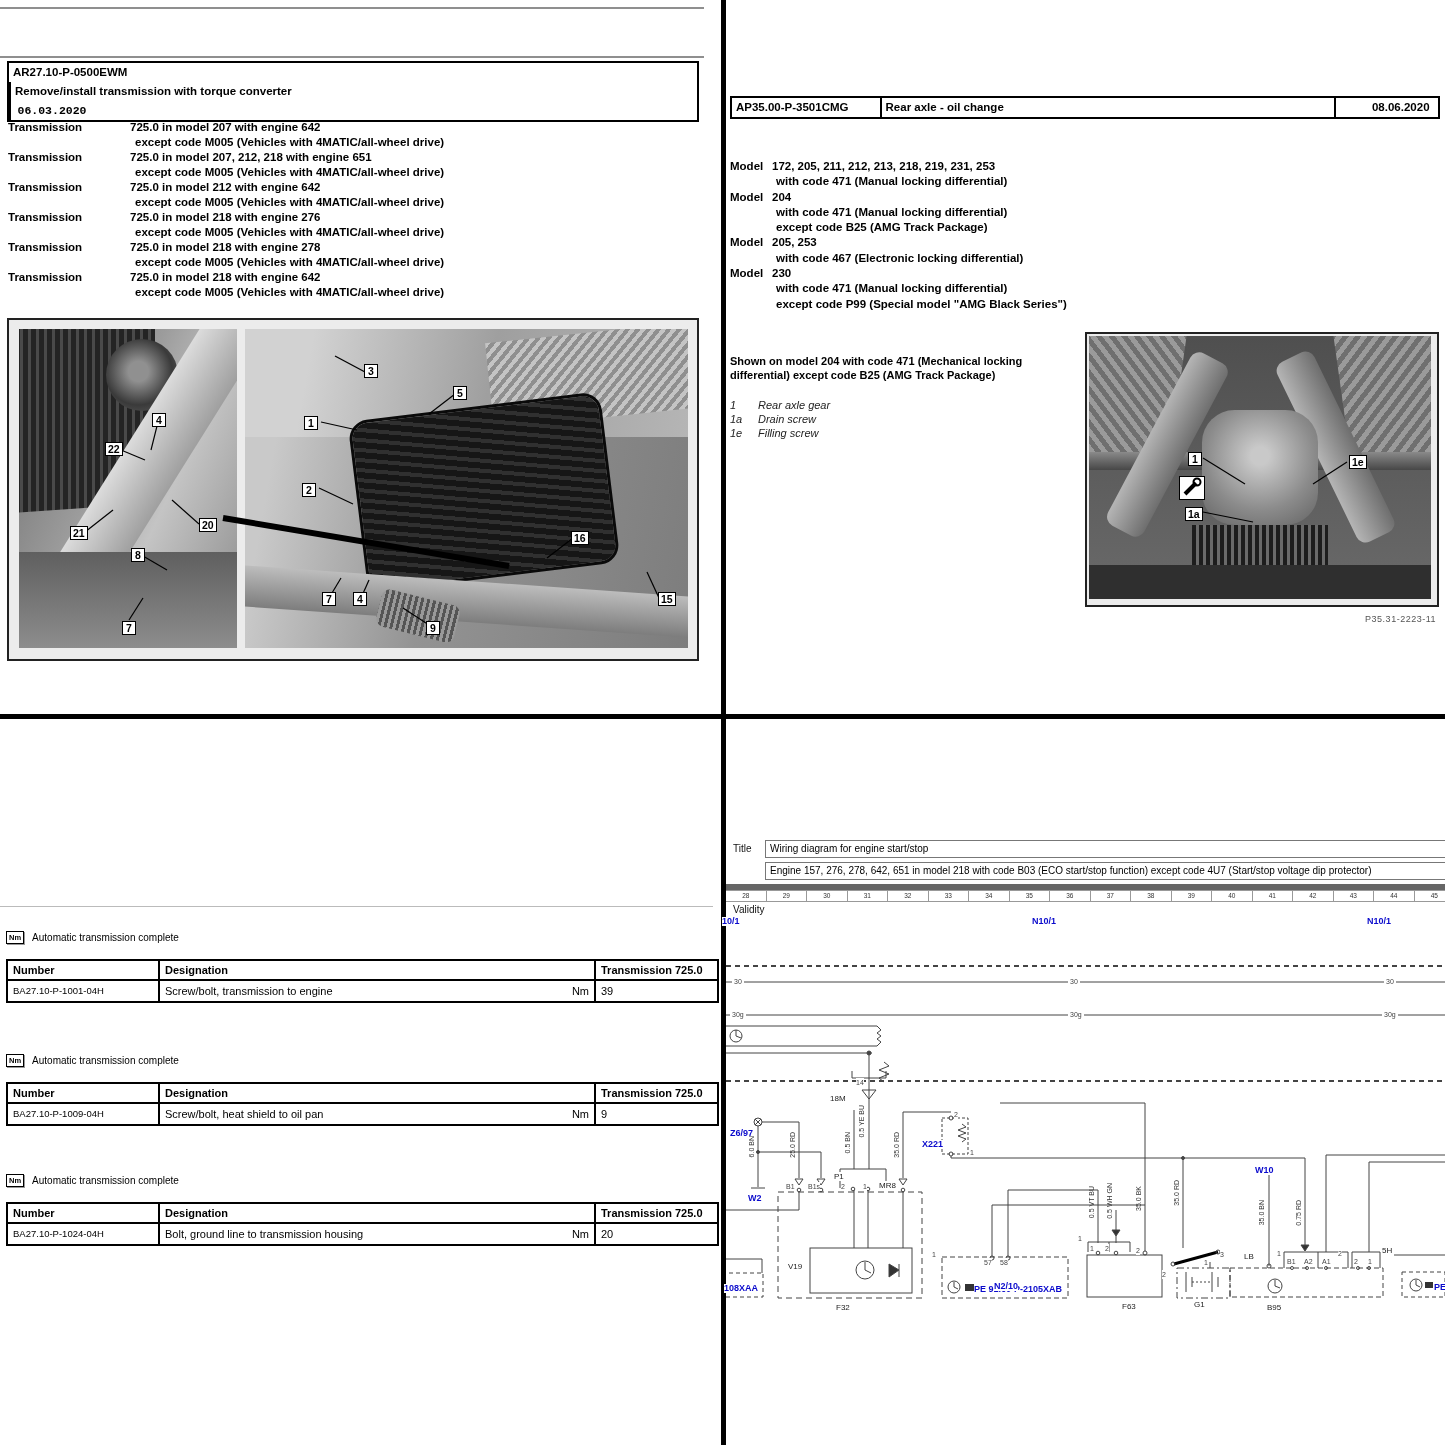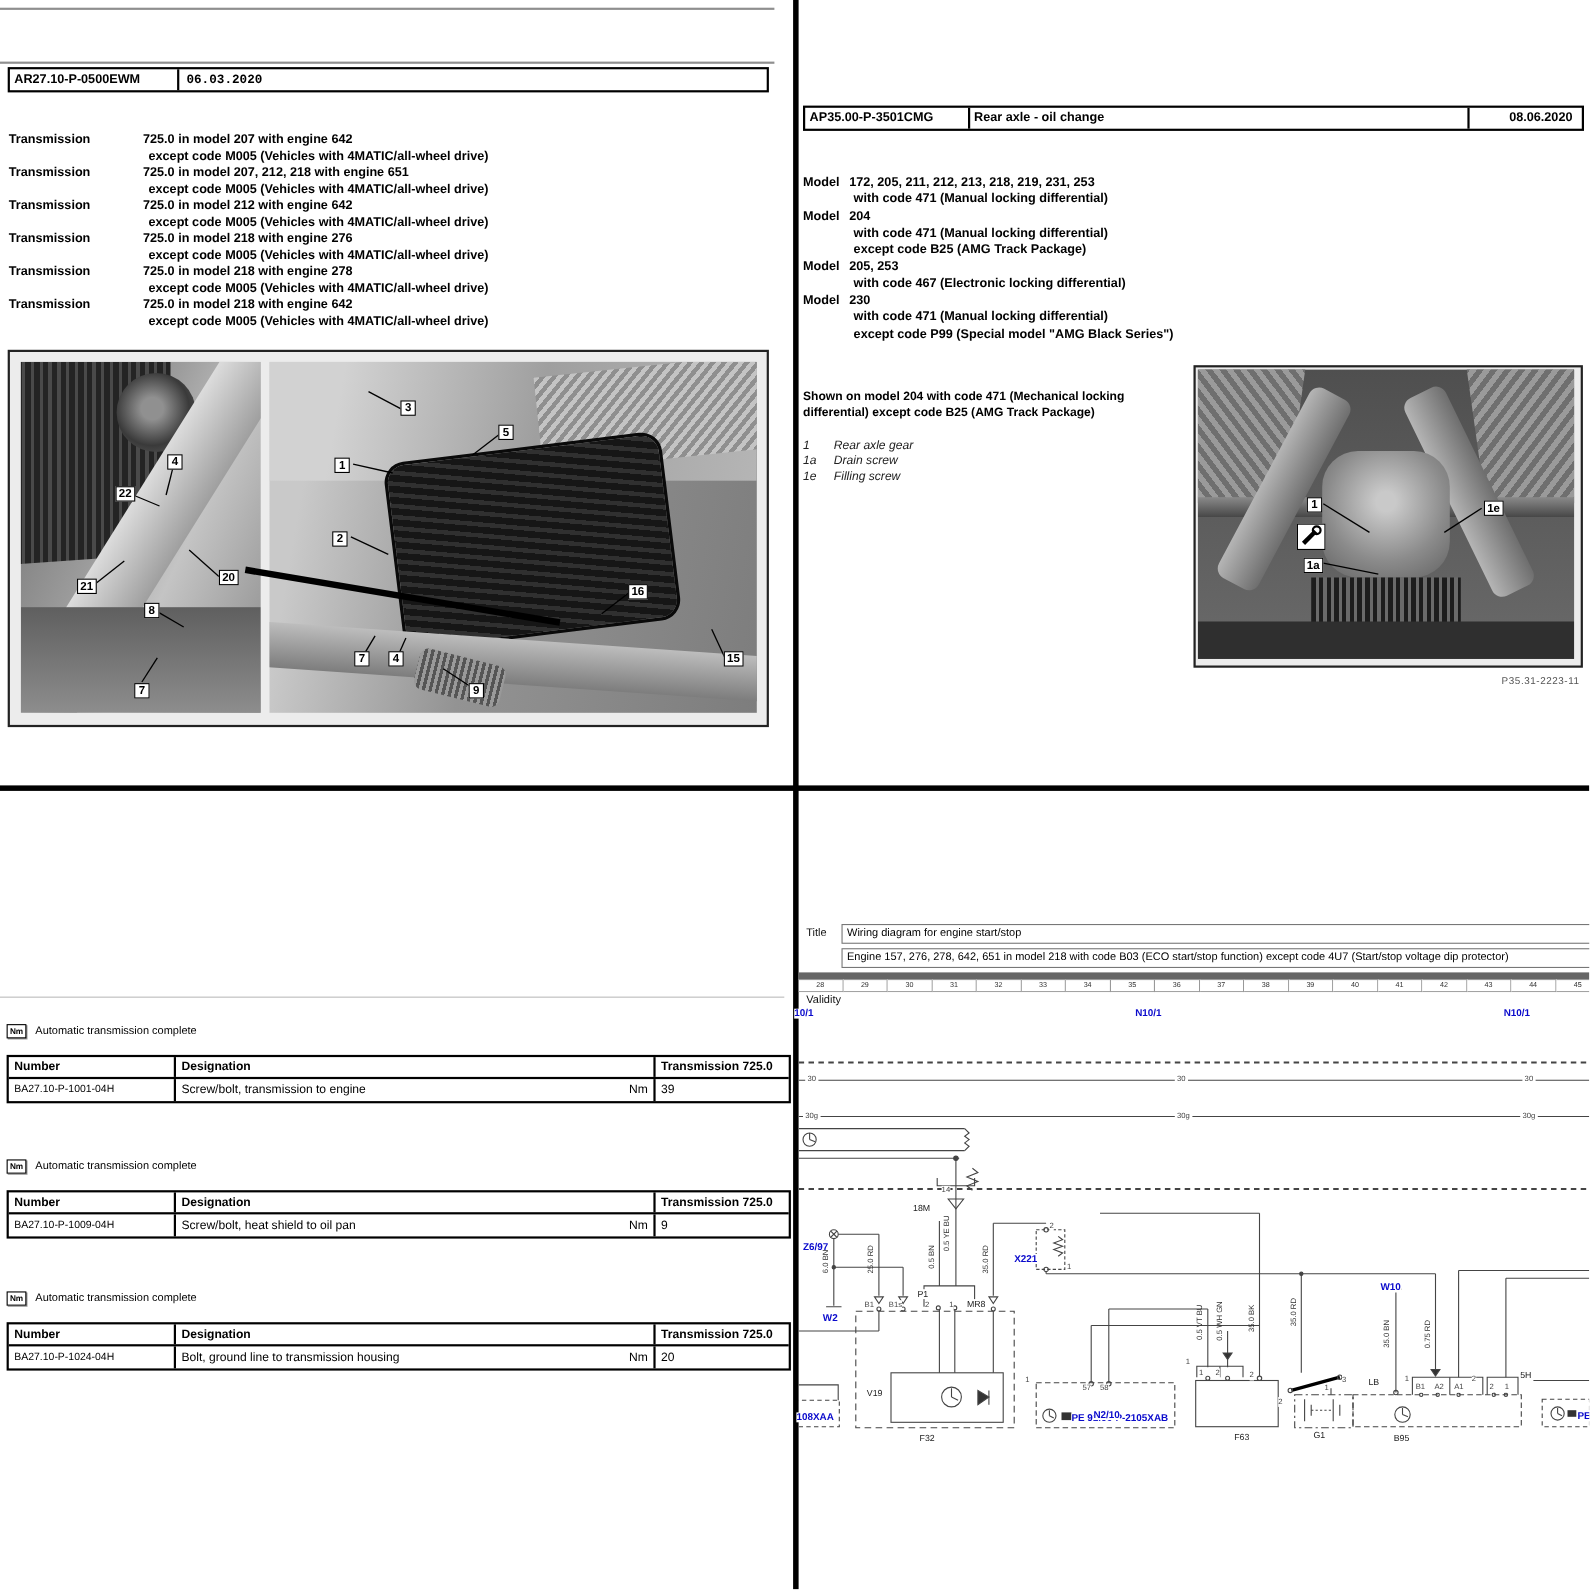--- a/index.html
+++ b/index.html
@@ -66,22 +66,23 @@
 <body>
 
 <div id="page">
 
   <div class="divider" style="left:721px;top:0;width:5px;height:1445px;"></div>
   <div class="divider" style="left:0;top:714px;width:1445px;height:5px;"></div>
   <div class="rule" style="left:0;top:7px;width:704px;height:2px;"></div>
   <div class="rule" style="left:0;top:56px;width:704px;height:2px;"></div>
   <div class="rule" style="left:0;top:906px;width:713px;height:1px;background:#bbb;"></div>
 
-  <div class="hdrtbl" style="left:7px;top:61px;width:688px;">
+  <div class="hdrtbl" style="left:7px;top:61px;width:688px;flex-direction:column;">
     <div class="hc" style="width:144px;">AR27.10-P-0500EWM</div>
+    <div class="hc" style="width:458px;">Remove/install transmission with torque converter</div>
     <div class="hc" style="width:74px;text-align:center;font-family:Liberation Mono, monospace;">06.03.2020</div>
   </div>
 
   <div id="tl-lines" class="doclines" style="left:8px;top:120px;width:700px;">
 
       <div class="docline">
         <span class="dl-label">Transmission</span><span class="dl-text">725.0 in model 207 with engine 642</span>
       </div>
 
       <div class="docline sub">

